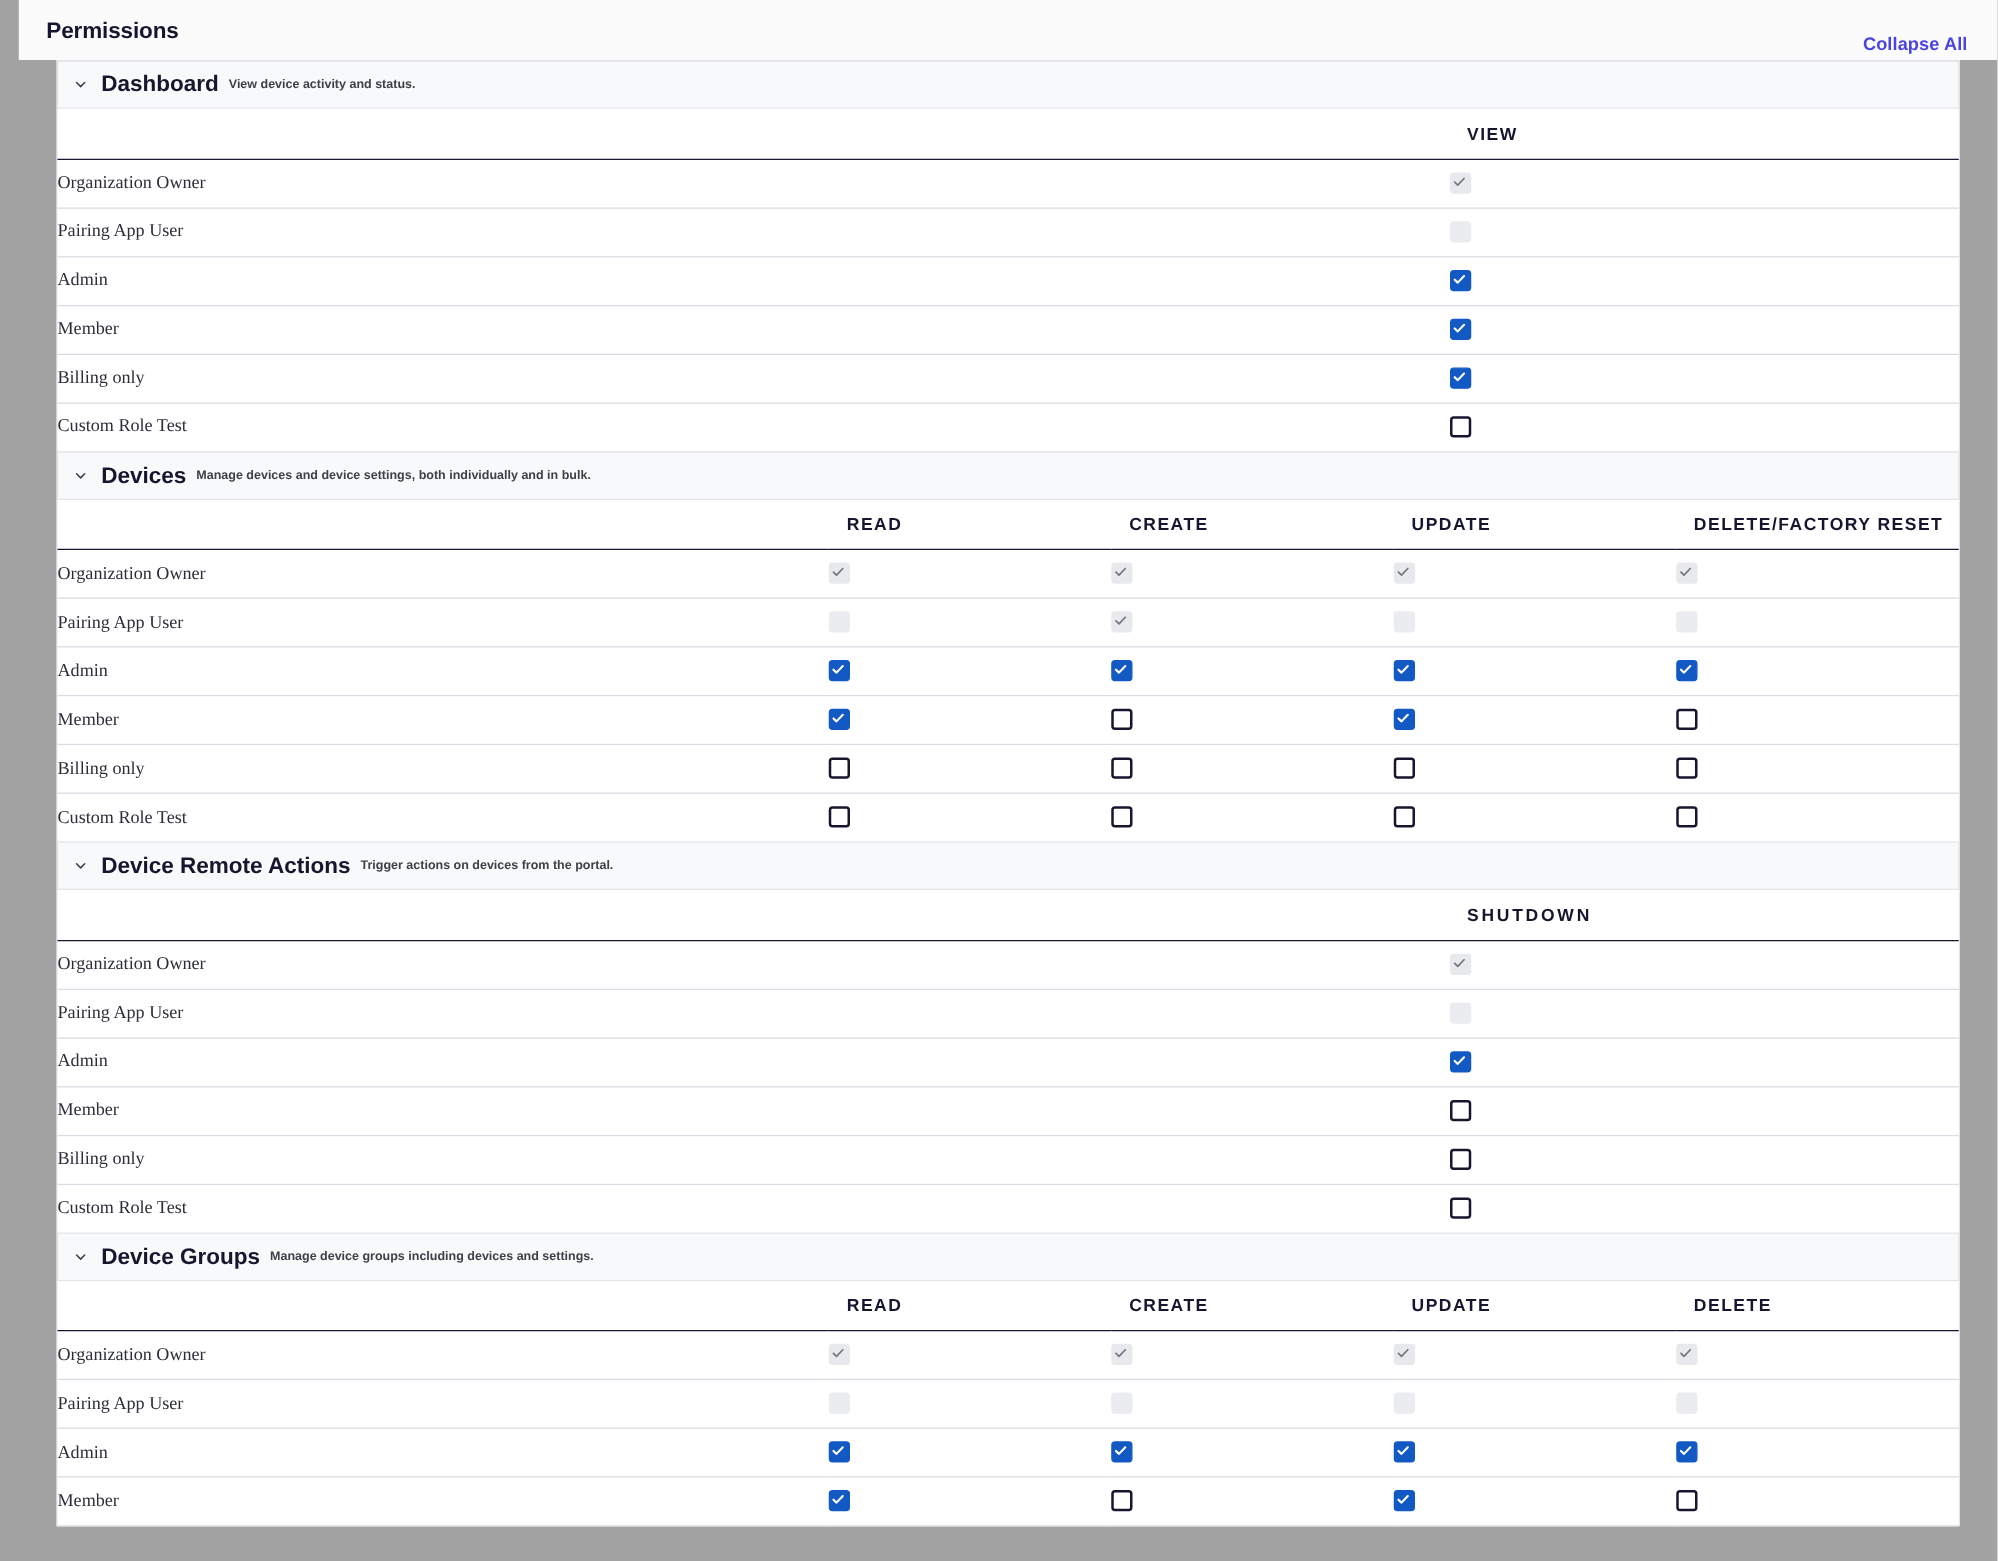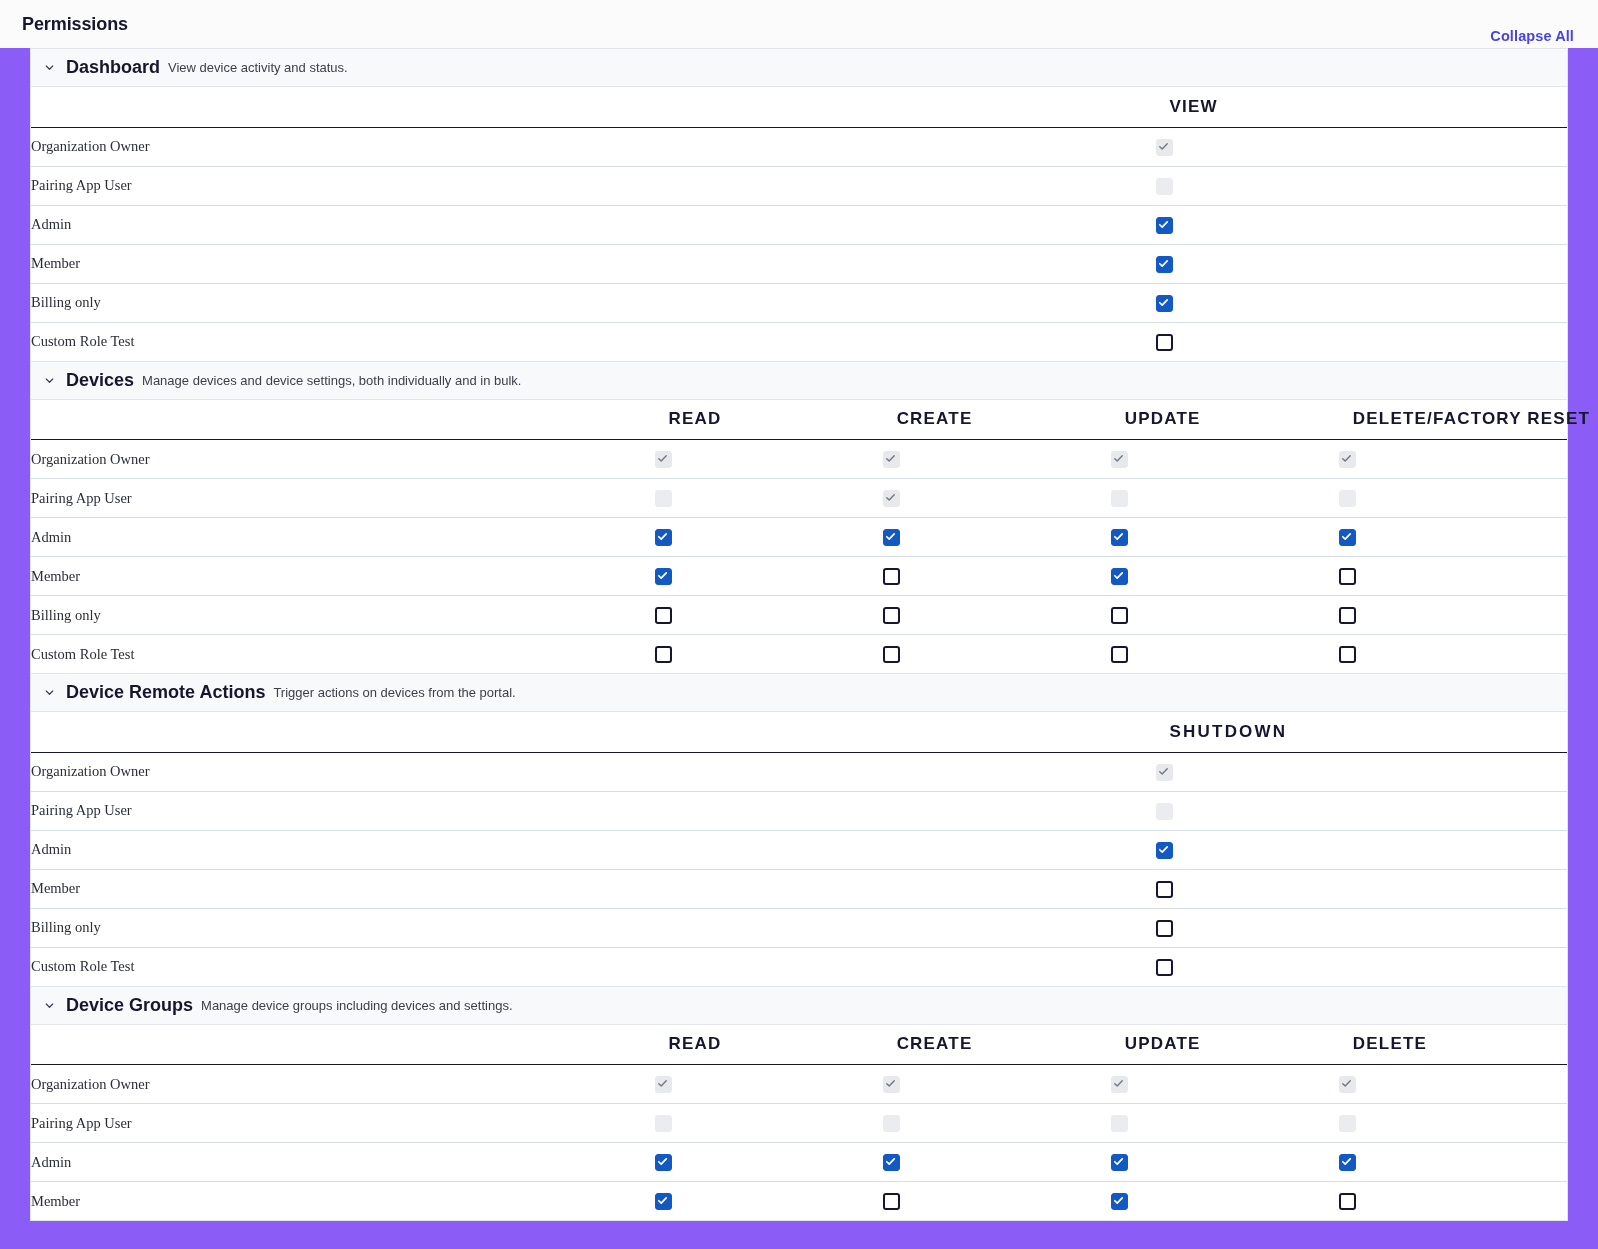--- a/index.html
+++ b/index.html
@@ -11,22 +11,23 @@
     height: 1249px;
     overflow: hidden;
     font-family: "Liberation Sans", sans-serif;
     -webkit-font-smoothing: antialiased;
   }
 
   #page {
     position: relative;
     width: 1598px;
     height: 1249px;
-    background: #8b5cf6;
+    background: #a3a3a3;
     overflow: hidden;
+    padding-left: 15px;
   }
 
   
   .page-head {
     position: relative;
     height: 48px;
     padding: 0 22px 0 22px;
     display: flex;
     align-items: center;
     justify-content: space-between;
@@ -78,42 +79,42 @@
   }
   .chev svg { display: block; }
   .section-name {
     font-size: 18px;
     font-weight: bold;
     color: #16162e;
     margin-right: 8px;
     white-space: nowrap;
   }
   .section-desc {
-    font-size: 13px;
-    font-weight: normal;
+    font-size: 10px;
+    font-weight: bold;
     color: #3d4049;
     white-space: nowrap;
   }
 
   
   .perm-table {
     width: 100%;
     border-collapse: collapse;
     table-layout: fixed;
     background: #ffffff;
   }
   .perm-table col.role-col { width: 615px; }
   .perm-table col.perm-col { width: 225px; }
 
   .perm-table thead th {
     height: 40px;
     padding: 0;
     text-align: left;
     vertical-align: middle;
-    font-size: 17px;
+    font-size: 14px;
     font-weight: bold;
     letter-spacing: 1.2px;
     color: #16162e;
     background: #ffffff;
     border-bottom: 1.6px solid #16162e;
     white-space: nowrap;
   }
   .perm-table thead th.role-head { padding-left: 28px; }
   .perm-table thead th.perm-head { padding-left: 14px; }
   .perm-table thead th.wide-spacing { letter-spacing: 2.2px; }

